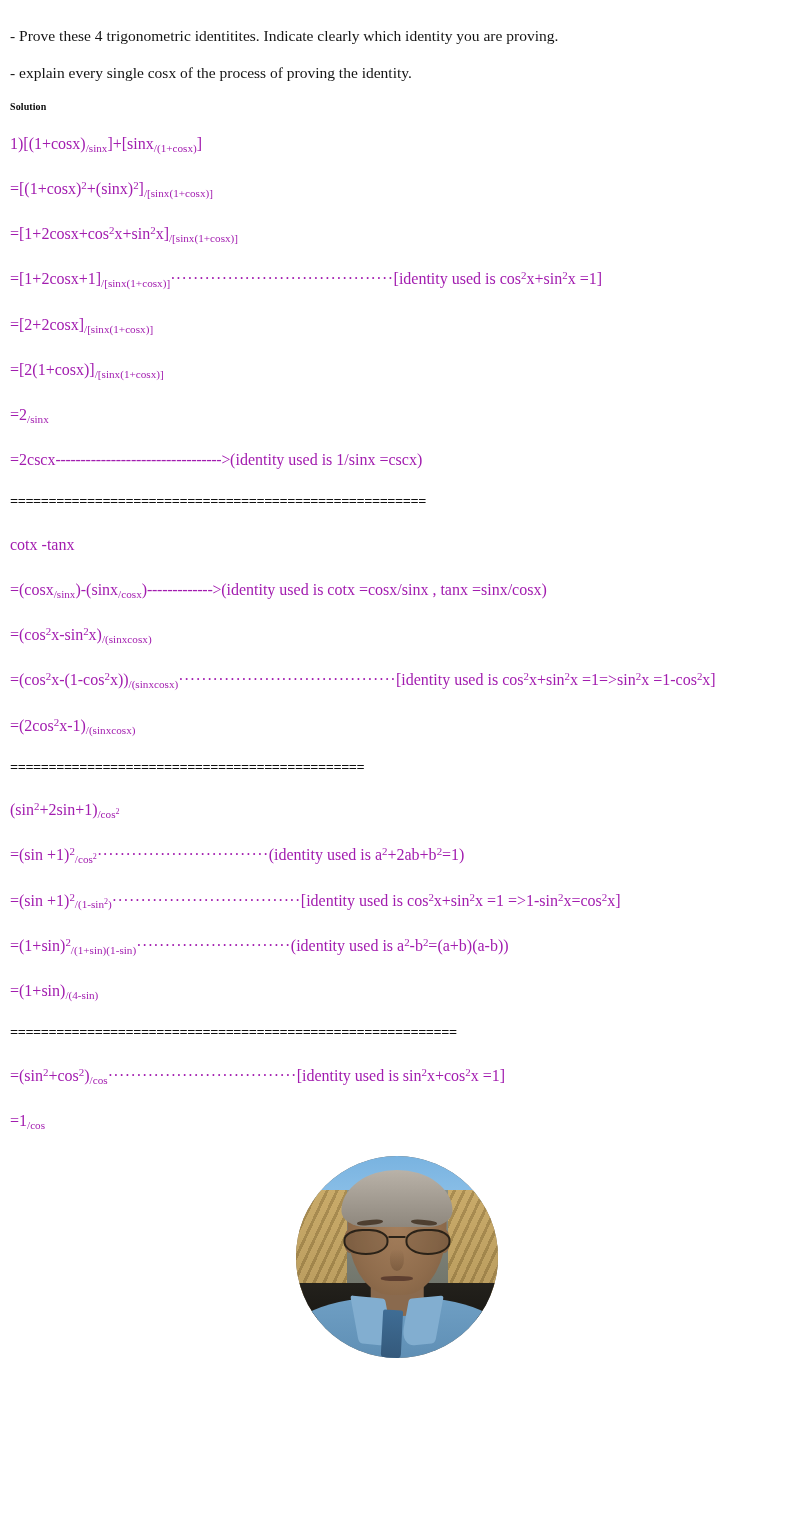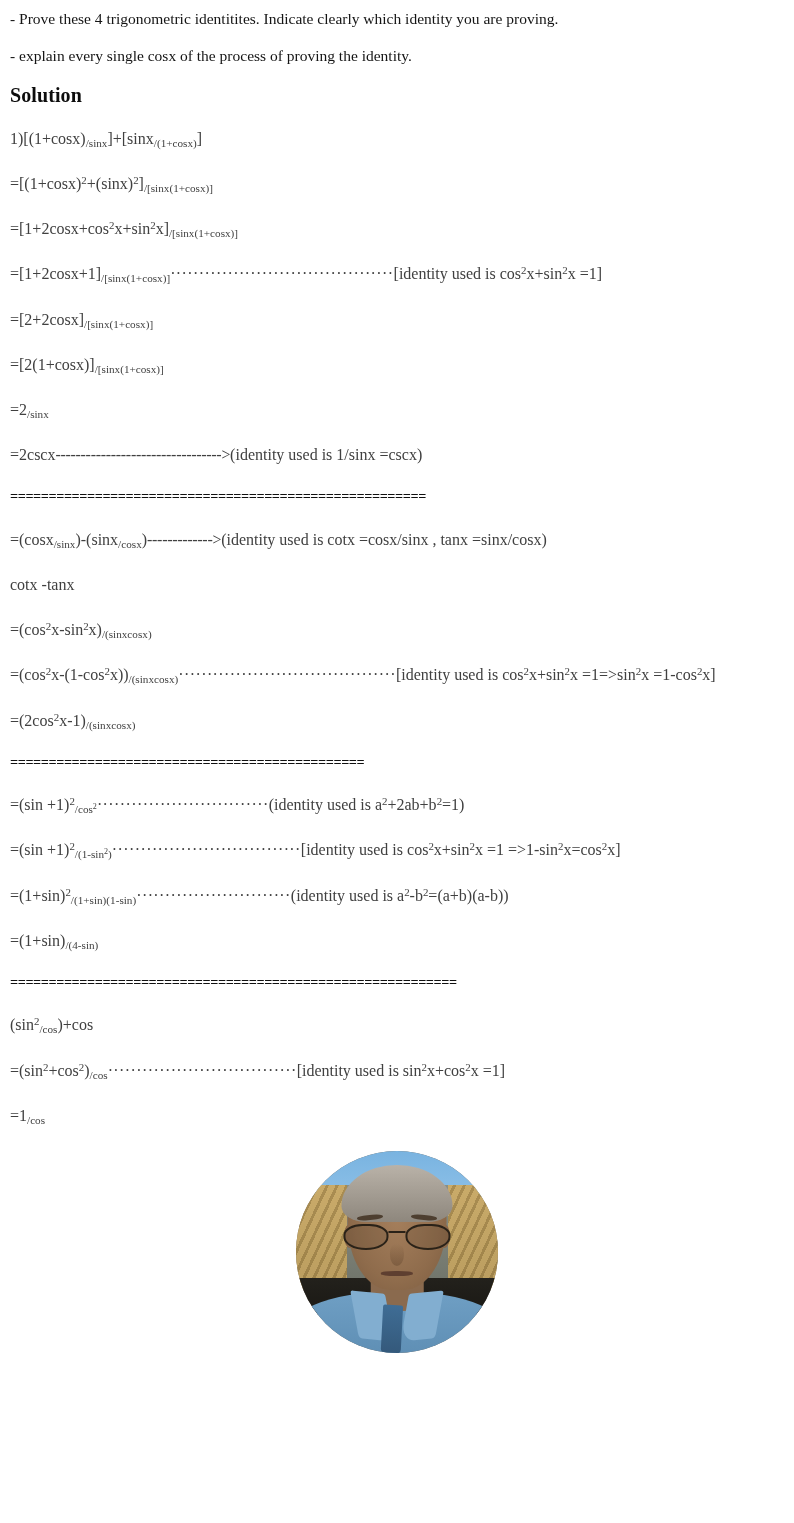--- a/index.html
+++ b/index.html
@@ -18,33 +18,33 @@
     width: 794px;
     box-sizing: border-box;
     padding: 0px 10px 0px 10px;
   }
   .prompt-line {
     font-size: 15.5px;
     line-height: 1.25;
     margin: 0 0 18px 0;
     color: #141414;
   }
-  .prompt-line.first { padding-top: 9px; }
+  .prompt-line.first { padding-top: 26px; }
   .solution-heading {
-    font-size: 20px;
+    font-size: 10px;
     font-weight: bold;
     margin: 8px 0 22px 0;
     letter-spacing: 0.1px;
     color: #0d0d0d;
   }
   .eq {
     font-size: 16px;
     line-height: 1.2;
     margin: 0 0 26px 0;
-    color: #404040;
+    color: #a21caf;
     white-space: nowrap;
   }
   .eq sub {
     font-size: 0.70em;
     vertical-align: -0.26em;
     line-height: 0;
   }
   .eq sup {
     font-size: 0.68em;
     vertical-align: 0.48em;
@@ -266,45 +266,45 @@
   <div class="eq">=[2+2cosx]<sub>/[sinx(1+cosx)]</sub></div>
 
   <div class="eq">=[2(1+cosx)]<sub>/[sinx(1+cosx)]</sub></div>
 
   <div class="eq">=2<sub>/sinx</sub></div>
 
   <div class="eq">=2cscx<span class="arrow-dashes">---------------------------------&gt;</span>(identity used is 1/sinx =cscx)</div>
 
   <div class="sep">======================================================</div>
 
+  <div class="eq">cotx -tanx</div>
+
   <div class="eq">=(cosx<sub>/sinx</sub>)-(sinx<sub>/cosx</sub>)<span class="arrow-dashes">-------------&gt;</span>(identity used is cotx =cosx/sinx , tanx =sinx/cosx)</div>
 
-  <div class="eq">cotx -tanx</div>
-
   <div class="eq">=(cos<sup>2</sup>x-sin<sup>2</sup>x)<sub>/(sinxcosx)</sub></div>
 
   <div class="eq">=(cos<sup>2</sup>x-(1-cos<sup>2</sup>x))<sub>/(sinxcosx)</sub><span class="dots">······································</span>[identity used is cos<sup>2</sup>x+sin<sup>2</sup>x =1=&gt;sin<sup>2</sup>x =1-cos<sup>2</sup>x]</div>
 
 
   <div class="eq">=(2cos<sup>2</sup>x-1)<sub>/(sinxcosx)</sub></div>
 
   <div class="sep">==============================================</div>
 
+  <div class="eq">(sin<sup>2</sup>+2sin+1)<sub>/cos<sup>2</sup></sub></div>
 
   <div class="eq">=(sin +1)<sup>2</sup><sub>/cos<sup>2</sup></sub><span class="dots">······························</span>(identity used is a<sup>2</sup>+2ab+b<sup>2</sup>=1)</div>
 
   <div class="eq">=(sin +1)<sup>2</sup><sub>/(1-sin<sup>2</sup>)</sub><span class="dots">·································</span>[identity used is cos<sup>2</sup>x+sin<sup>2</sup>x =1 =&gt;1-sin<sup>2</sup>x=cos<sup>2</sup>x]</div>
 
   <div class="eq">=(1+sin)<sup>2</sup><sub>/(1+sin)(1-sin)</sub><span class="dots">···························</span>(identity used is a<sup>2</sup>-b<sup>2</sup>=(a+b)(a-b))</div>
 
   <div class="eq">=(1+sin)<sub>/(4-sin)</sub></div>
 
   <div class="sep">==========================================================</div>
 
-  <div class="eq">(sin<sup>2</sup><sub>/cos</sub>)+cos</div>
 
   <div class="eq">=(sin<sup>2</sup>+cos<sup>2</sup>)<sub>/cos</sub><span class="dots">·································</span>[identity used is sin<sup>2</sup>x+cos<sup>2</sup>x =1]</div>
 
   <div class="eq">=1<sub>/cos</sub></div>
 
 
   <div class="portrait-wrap">
     <div class="portrait">
       <div class="p-sky"></div>
       <div class="p-wallL"></div>

